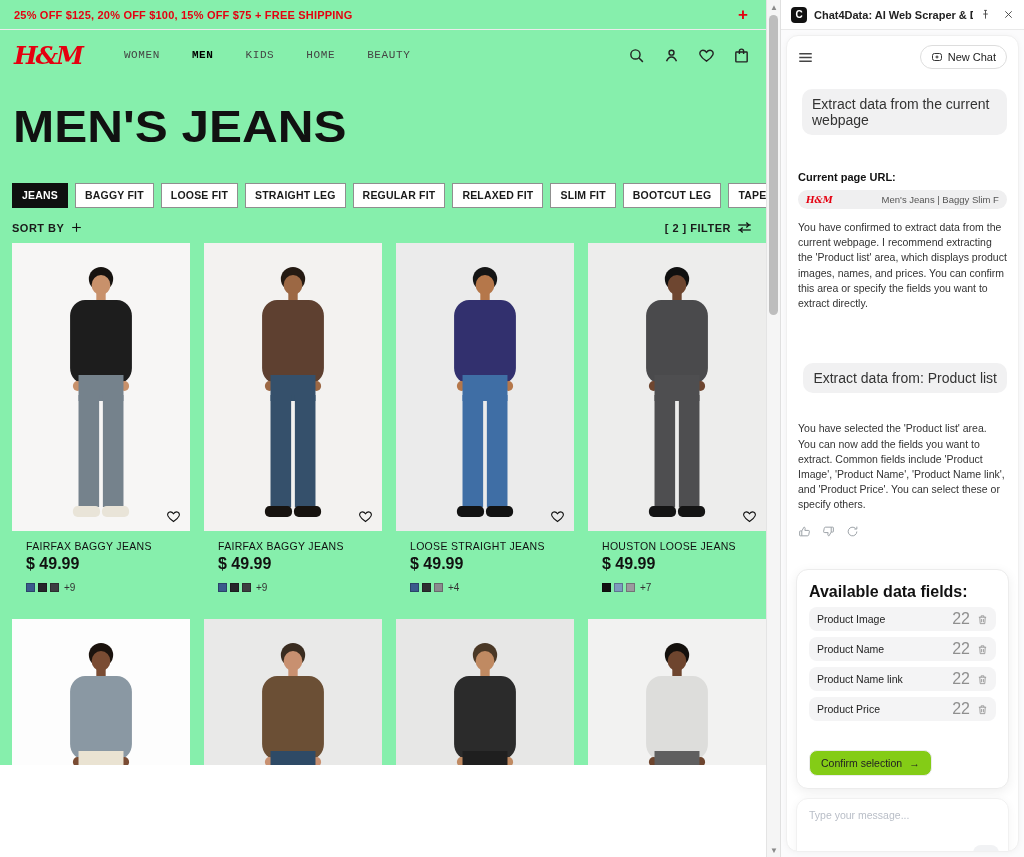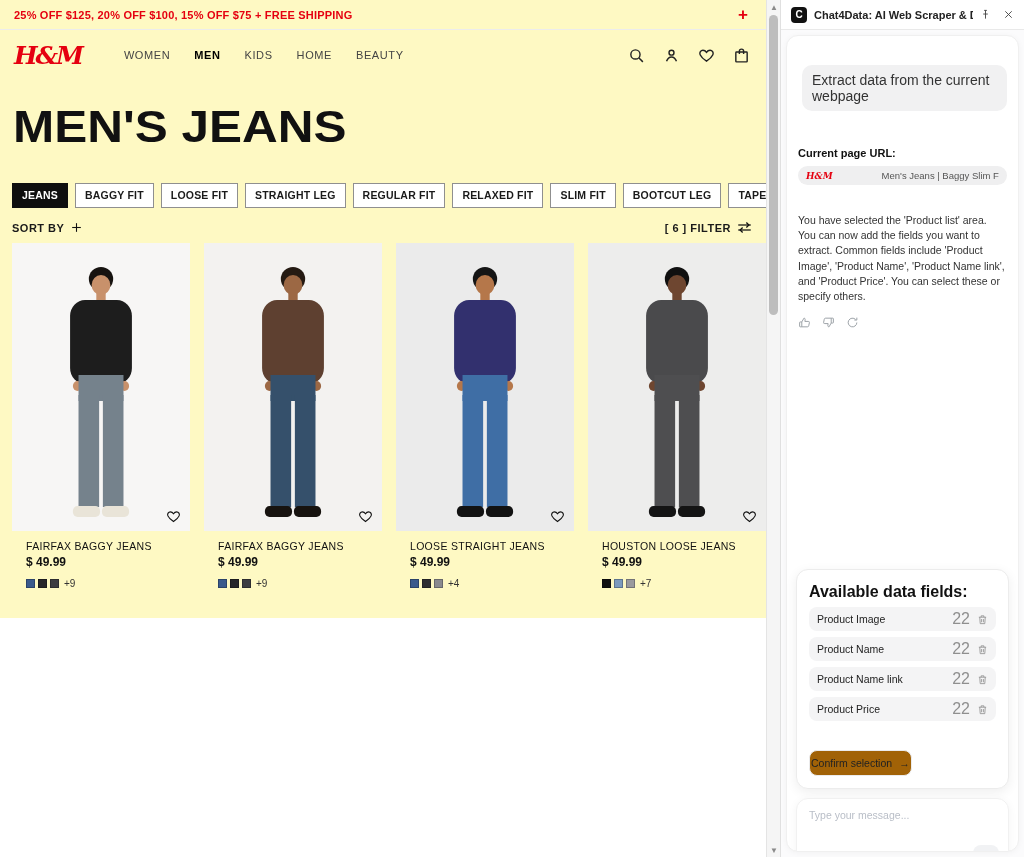--- a/index.html
+++ b/index.html
@@ -1,30 +1,30 @@
 <!DOCTYPE html>
 <html><head>
 <meta charset="utf-8">
 <style>
   * { box-sizing: border-box; margin: 0; padding: 0; }
   html,body { width:1024px; height:857px; overflow:hidden; background:#fff;
     font-family:"Liberation Sans", sans-serif; color:#1a1a1a; }
 
   
-  .main { position:absolute; left:0; top:0; width:766px; height:618px; background:#fef9c3; overflow:hidden; }
+  .main { position:absolute; left:0; top:0; width:766px; height:765px; background:#86efac; overflow:hidden; }
 
   .banner { height:30px; display:flex; align-items:center; justify-content:space-between;
     padding:0 18px 0 14px; border-bottom:1px solid #ececec; }
   .banner-text { color:#e50010; font-size:11px; font-weight:bold; letter-spacing:.2px; }
   .banner-plus { color:#e50010; font-size:17px; font-weight:bold; line-height:1; cursor:pointer; }
 
   .nav { height:50px; display:flex; align-items:center; padding:0 16px 0 14px; }
   .logo { color:#e50010; font-family:"DejaVu Serif", serif; font-style:italic; font-weight:bold;
     font-size:25px; letter-spacing:-2px; cursor:pointer; }
-  .nav-links { display:flex; gap:24px; margin-left:42px; }
+  .nav-links { display:flex; gap:32px; margin-left:42px;font-family:Liberation Mono, monospace; }
   .nav-link { font-size:11px; letter-spacing:.6px; color:#444; cursor:pointer; }
   .nav-link.active { color:#000; font-weight:bold; }
   .nav-icons { margin-left:auto; display:flex; gap:18px; align-items:center; }
   .nav-icons svg { display:block; cursor:pointer; }
 
   .page-title { margin:21px 0 0 13px; font-size:45px; font-weight:bold; letter-spacing:0px;
     transform:scaleX(1.10); transform-origin:left center; white-space:nowrap; color:#111; }
 
   .chips { display:flex; gap:7px; margin:30px 0 0 12px; white-space:nowrap; overflow:hidden; height:25px; }
   .chip { border:1px solid #8f8f8f; padding:5px 9px 4px 9px; font-size:10.5px; font-weight:bold;
@@ -35,21 +35,21 @@
   .sort-left, .filter-right { display:flex; align-items:center; gap:6px; font-size:11px; font-weight:bold;
     letter-spacing:.5px; cursor:pointer; }
 
   .grid { display:grid; grid-template-columns:repeat(4, 1fr); column-gap:2px; row-gap:0; margin-top:9px; }
   .card { width:100%;padding-left:12px; }
   .p-img { position:relative; height:288px; overflow:hidden; }
   .p-img svg { display:block; width:100%; height:100%; }
   .heart-btn { position:absolute; right:9px; bottom:7px; cursor:pointer; line-height:0; }
   .p-info { padding:9px 10px 0 14px; height:88px; }
   .p-name { font-size:10.5px; letter-spacing:.3px; color:#111; }
-  .p-price { font-size:12px; font-weight:bold; margin-top:3px; color:#111; }
+  .p-price { font-size:16px; font-weight:bold; margin-top:3px; color:#111; }
   .p-swatches { display:flex; align-items:center; gap:3px; margin-top:9px; }
   .swatch { width:9px; height:9px; border:1px solid rgba(0,0,0,.25); cursor:pointer; }
   .p-more { font-size:10px; color:#333; margin-left:2px; }
 
   
   .scrollbar { position:absolute; left:766px; top:0; width:14px; height:857px; background:#f5f5f5;
     border-left:1px solid #e4e4e4; }
   .sb-arrow { position:absolute; left:0; width:14px; height:14px; display:flex; align-items:center;
     justify-content:center; color:#8a8a8a; font-size:8px; cursor:pointer; }
   .sb-thumb { position:absolute; left:2px; top:15px; width:9px; height:300px; background:#bdbdbd;
@@ -92,22 +92,22 @@
   .feedback { display:flex; gap:11px; margin-top:12px; color:#9aa0a6; }
   .feedback span { cursor:pointer; line-height:0; }
 
   .fields-card { position:absolute; left:9px; right:9px; top:533px; height:220px; background:#fff;
     border:1px solid #ececec; border-radius:12px; box-shadow:0 3px 12px rgba(0,0,0,.07); padding:13px 12px; }
   .fields-title { font-size:16px; font-weight:bold; color:#111; }
   .field-row { display:flex; align-items:center; justify-content:space-between; background:#f4f4f5;
     border-radius:8px; padding:6px 8px; margin-top:6px; font-size:10.5px; color:#222; cursor:pointer; }
   .field-right { display:flex; gap:7px; align-items:center; color:#8f8f8f; font-size:16px; }
   .field-right span { line-height:0; cursor:pointer; }
-  .confirm-btn { position:absolute; left:12px; bottom:12px; background:#a16207; border-radius:8px;
-    padding:6px 1px; font-size:10.5px; color:#222; display:inline-flex; gap:7px; align-items:flex-start;
+  .confirm-btn { position:absolute; left:12px; bottom:12px; background:#84cc16; border-radius:8px;
+    padding:6px 11px; font-size:10.5px; color:#222; display:inline-flex; gap:7px; align-items:flex-start;
     cursor:pointer; border:1px solid #ebebec; }
 
   .input-card { position:absolute; left:9px; right:9px; top:762px; height:83px; background:#fff;
     border:1px solid #f1f1f1; border-radius:12px; box-shadow:0 2px 10px rgba(0,0,0,.05); }
   .input-placeholder { font-size:10.5px; color:#b9bec7; padding:10px 12px; }
   .send-btn { position:absolute; right:9px; bottom:9px; width:26px; height:26px; background:#f1f2f4;
     border-radius:8px; display:flex; align-items:center; justify-content:center; color:#9aa0a6;
     font-size:13px; cursor:pointer; }
 </style>
 </head>
@@ -172,21 +172,21 @@
 
   <div class="sortrow">
     <div class="sort-left">
       <span>SORT BY</span>
       <svg width="13" height="13" viewBox="0 0 24 24" stroke="#111" stroke-width="2" fill="none">
           <line x1="12" y1="4" x2="12" y2="20"></line>
           <line x1="4" y1="12" x2="20" y2="12"></line>
         </svg>
     </div>
     <div class="filter-right">
-      <span>[ 6 ] FILTER</span>
+      <span>[ 2 ] FILTER</span>
       <svg width="15" height="13" viewBox="0 0 24 20" stroke="#111" stroke-width="2" fill="none">
           <line x1="2" y1="6" x2="22" y2="6"></line>
           <line x1="2" y1="14" x2="22" y2="14"></line>
           <polyline points="15,2 19,6 15,10" fill="none"></polyline>
           <polyline points="9,10 5,14 9,18" fill="none"></polyline>
         </svg>
     </div>
   </div>
 
   <div class="grid" id="grid">
@@ -422,30 +422,46 @@
           </svg></span>
       <span><svg width="11" height="11" viewBox="0 0 24 24" fill="none" stroke="#444" stroke-width="2">
             <line x1="5" y1="5" x2="19" y2="19"></line>
             <line x1="19" y1="5" x2="5" y2="19"></line>
           </svg></span>
     </span>
   </div>
 
   <div class="chat-card">
     <div class="chat-inner">
+      <div class="controls">
+        <span class="hamburger"><svg width="15" height="13" viewBox="0 0 24 20" stroke="#444" stroke-width="2.2" fill="none">
+              <line x1="2" y1="4" x2="22" y2="4"></line>
+              <line x1="2" y1="10" x2="22" y2="10"></line>
+              <line x1="2" y1="16" x2="22" y2="16"></line>
+            </svg></span>
+        <span class="newchat">
+          <svg width="12" height="12" viewBox="0 0 24 24" fill="none" stroke="#333" stroke-width="2">
+              <rect x="3" y="5" width="18" height="14" rx="4"></rect>
+              <path d="M9 12h6M12 9v6"></path>
+            </svg>
+          <span>New Chat</span>
+        </span>
+      </div>
 
       <div class="bubble bubble1">Extract data from the current webpage</div>
 
       <div class="url-label">Current page URL:</div>
       <div class="url-pill">
         <span class="mini-logo">H&amp;M</span>
         <span class="pill-text">Men's Jeans | Baggy Slim Fit Ri...</span>
       </div>
 
-
+      <div class="para">You have confirmed to extract data from the current webpage. I recommend extracting the 'Product list' area, which displays product images, names, and prices. You can confirm this area or specify the fields you want to extract directly.</div>
+
+      <div class="bubble bubble2">Extract data from: Product list</div>
 
       <div class="para para2">You have selected the 'Product list' area. You can now add the fields you want to extract. Common fields include 'Product Image', 'Product Name', 'Product Name link', and 'Product Price'. You can select these or specify others.</div>
 
       <div class="feedback">
         <span><svg width="13" height="13" viewBox="0 0 24 24" fill="none" stroke="#9aa0a6" stroke-width="1.8">
               <path d="M7 11v9H4a1 1 0 0 1-1-1v-7a1 1 0 0 1 1-1h3zm0 0l4-7c1.5 0 2.5 1 2.2 2.7L12.7 10H19a2 2 0 0 1 2 2.4l-1.2 5.6A2.5 2.5 0 0 1 17.4 20H7"></path>
             </svg></span>
         <span><svg width="13" height="13" viewBox="0 0 24 24" fill="none" stroke="#9aa0a6" stroke-width="1.8" transform="rotate(180)">
               <path d="M7 11v9H4a1 1 0 0 1-1-1v-7a1 1 0 0 1 1-1h3zm0 0l4-7c1.5 0 2.5 1 2.2 2.7L12.7 10H19a2 2 0 0 1 2 2.4l-1.2 5.6A2.5 2.5 0 0 1 17.4 20H7"></path>
             </svg></span>

